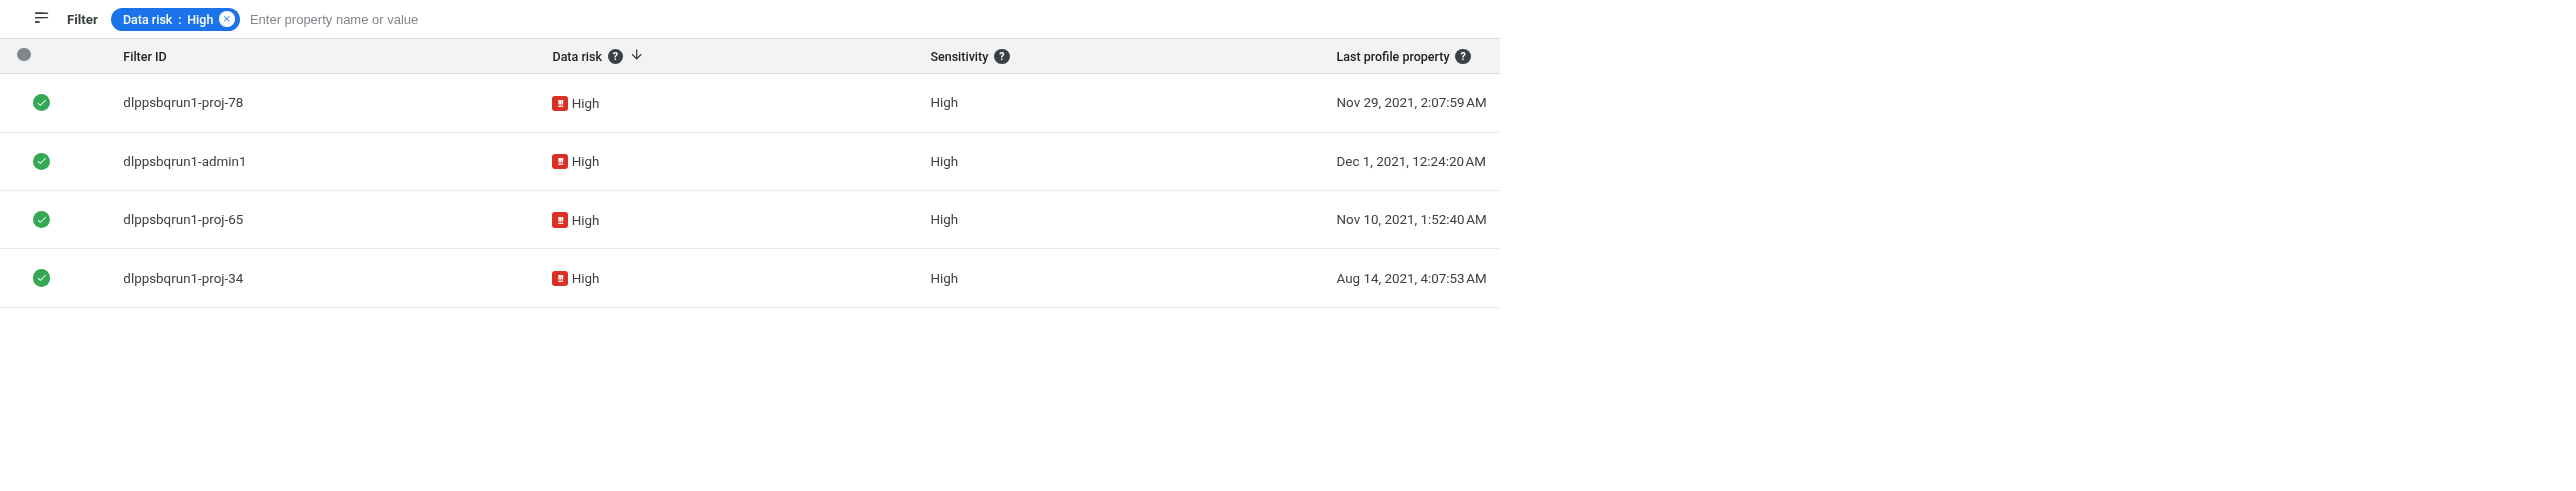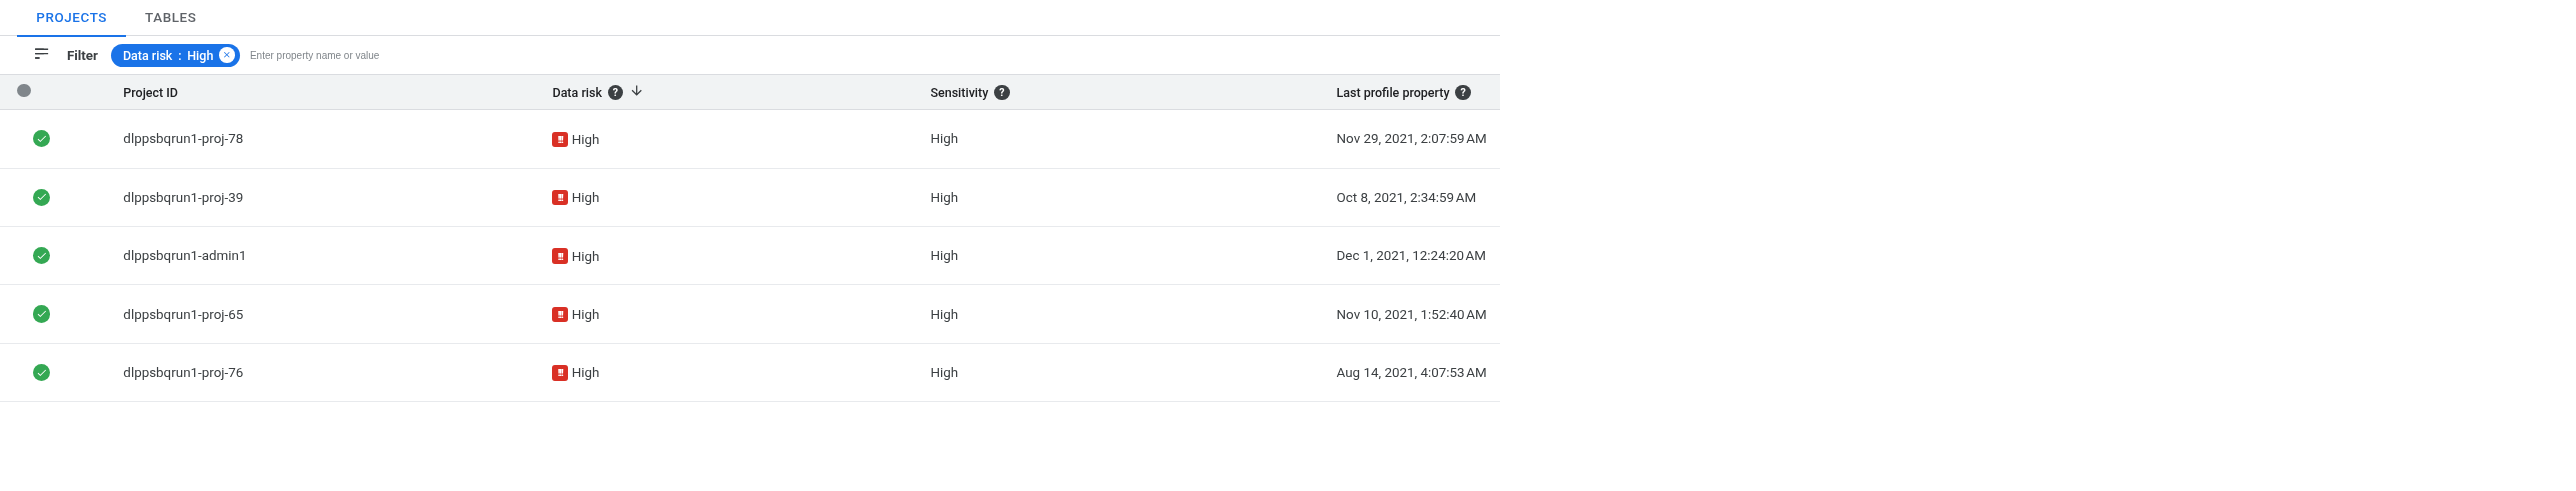--- a/index.html
+++ b/index.html
@@ -73,21 +73,21 @@
   .chip-close {
     width: 15.4px; height: 15.4px;
     border-radius: 50%;
     background: #fff;
     display: flex; align-items: center; justify-content: center;
   }
   .chip-close svg { width: 9.6px; height: 9.6px; fill: #1a73e8; }
   .filter-input {
     border: none;
     outline: none;
-    font-size: 10px;
+    font-size: 13px;
     color: #5f6368;
     flex: 1;
     background: transparent;
     padding: 3.8px 0;
   }
   .filter-input::placeholder { color: #80868b; }
 
   
   table { width: 100%; border-collapse: collapse; }
   thead tr { background: #f1f3f4; }
@@ -144,24 +144,20 @@
     color: #fff;
     display: inline-flex; align-items: center; justify-content: center;
     font-size: 9.6px; font-weight: 900; letter-spacing: -1px;
   }
 </style>
 </head>
 <body>
 
 <div class="container">
 
-  <div class="tabs">
-    <div class="tab active">PROJECTS</div>
-    <div class="tab">TABLES</div>
-  </div>
 
   <div class="filter-bar">
     <span>
       <svg class="filter-icon" viewBox="0 0 24 24">
           <path d="M3 17h12v2H3v-2zm0-6h18v2H3v-2zm0-6h6v2H3V5z" transform="scale(1,-1) translate(0,-24)"></path>
           <path d="M3 5h18v2H3V5zm0 6h12v2H3v-2zm0 6h6v2H3v-2z"></path>
         </svg>
     </span>
     <span class="filter-label">Filter</span>
     <span class="chip">
@@ -178,21 +174,21 @@
   </div>
 
   <table>
     <thead>
       <tr>
         <th class="col-status">
           <span class="header-status-circle"></span>
         </th>
         <th class="col-project">
           <span class="hcell">
-              <span>Project ID</span>
+              <span>Filter ID</span>
             </span>
         </th>
         <th class="col-risk">
           <span class="hcell">
             <span>Data risk</span>
             <span class="help-icon">?</span>
             <span class="sort-icon">
               <svg viewBox="0 0 24 24">
                   <path d="M11 4h2v12l5.5-5.5 1.4 1.4L12 19.8 4.1 11.9l1.4-1.4L11 16z"></path>
                 </svg>
@@ -233,38 +229,20 @@
     <td class="col-last"><span>Nov 29, 2021, 2:07:59 AM</span></td>
   </tr>
         <tr>
     <td class="col-status status-cell">
       <span class="check-badge">
         <svg viewBox="0 0 24 24">
                 <path d="M9 16.2 4.8 12l-1.4 1.4L9 19 21 7l-1.4-1.4z"></path>
               </svg>
       </span>
     </td>
-    <td class="col-project"><span>dlppsbqrun1-proj-39</span></td>
-    <td class="col-risk">
-      <span class="risk-cell">
-        <span class="risk-icon">!!!</span>
-        <span>High</span>
-      </span>
-    </td>
-    <td class="col-sens"><span>High</span></td>
-    <td class="col-last"><span>Oct 8, 2021, 2:34:59 AM</span></td>
-  </tr>
-        <tr>
-    <td class="col-status status-cell">
-      <span class="check-badge">
-        <svg viewBox="0 0 24 24">
-                <path d="M9 16.2 4.8 12l-1.4 1.4L9 19 21 7l-1.4-1.4z"></path>
-              </svg>
-      </span>
-    </td>
     <td class="col-project"><span>dlppsbqrun1-admin1</span></td>
     <td class="col-risk">
       <span class="risk-cell">
         <span class="risk-icon">!!!</span>
         <span>High</span>
       </span>
     </td>
     <td class="col-sens"><span>High</span></td>
     <td class="col-last"><span>Dec 1, 2021, 12:24:20 AM</span></td>
   </tr>
@@ -287,21 +265,21 @@
     <td class="col-last"><span>Nov 10, 2021, 1:52:40 AM</span></td>
   </tr>
         <tr>
     <td class="col-status status-cell">
       <span class="check-badge">
         <svg viewBox="0 0 24 24">
                 <path d="M9 16.2 4.8 12l-1.4 1.4L9 19 21 7l-1.4-1.4z"></path>
               </svg>
       </span>
     </td>
-    <td class="col-project"><span>dlppsbqrun1-proj-76</span></td>
+    <td class="col-project"><span>dlppsbqrun1-proj-34</span></td>
     <td class="col-risk">
       <span class="risk-cell">
         <span class="risk-icon">!!!</span>
         <span>High</span>
       </span>
     </td>
     <td class="col-sens"><span>High</span></td>
     <td class="col-last"><span>Aug 14, 2021, 4:07:53 AM</span></td>
   </tr>
       </tbody>

